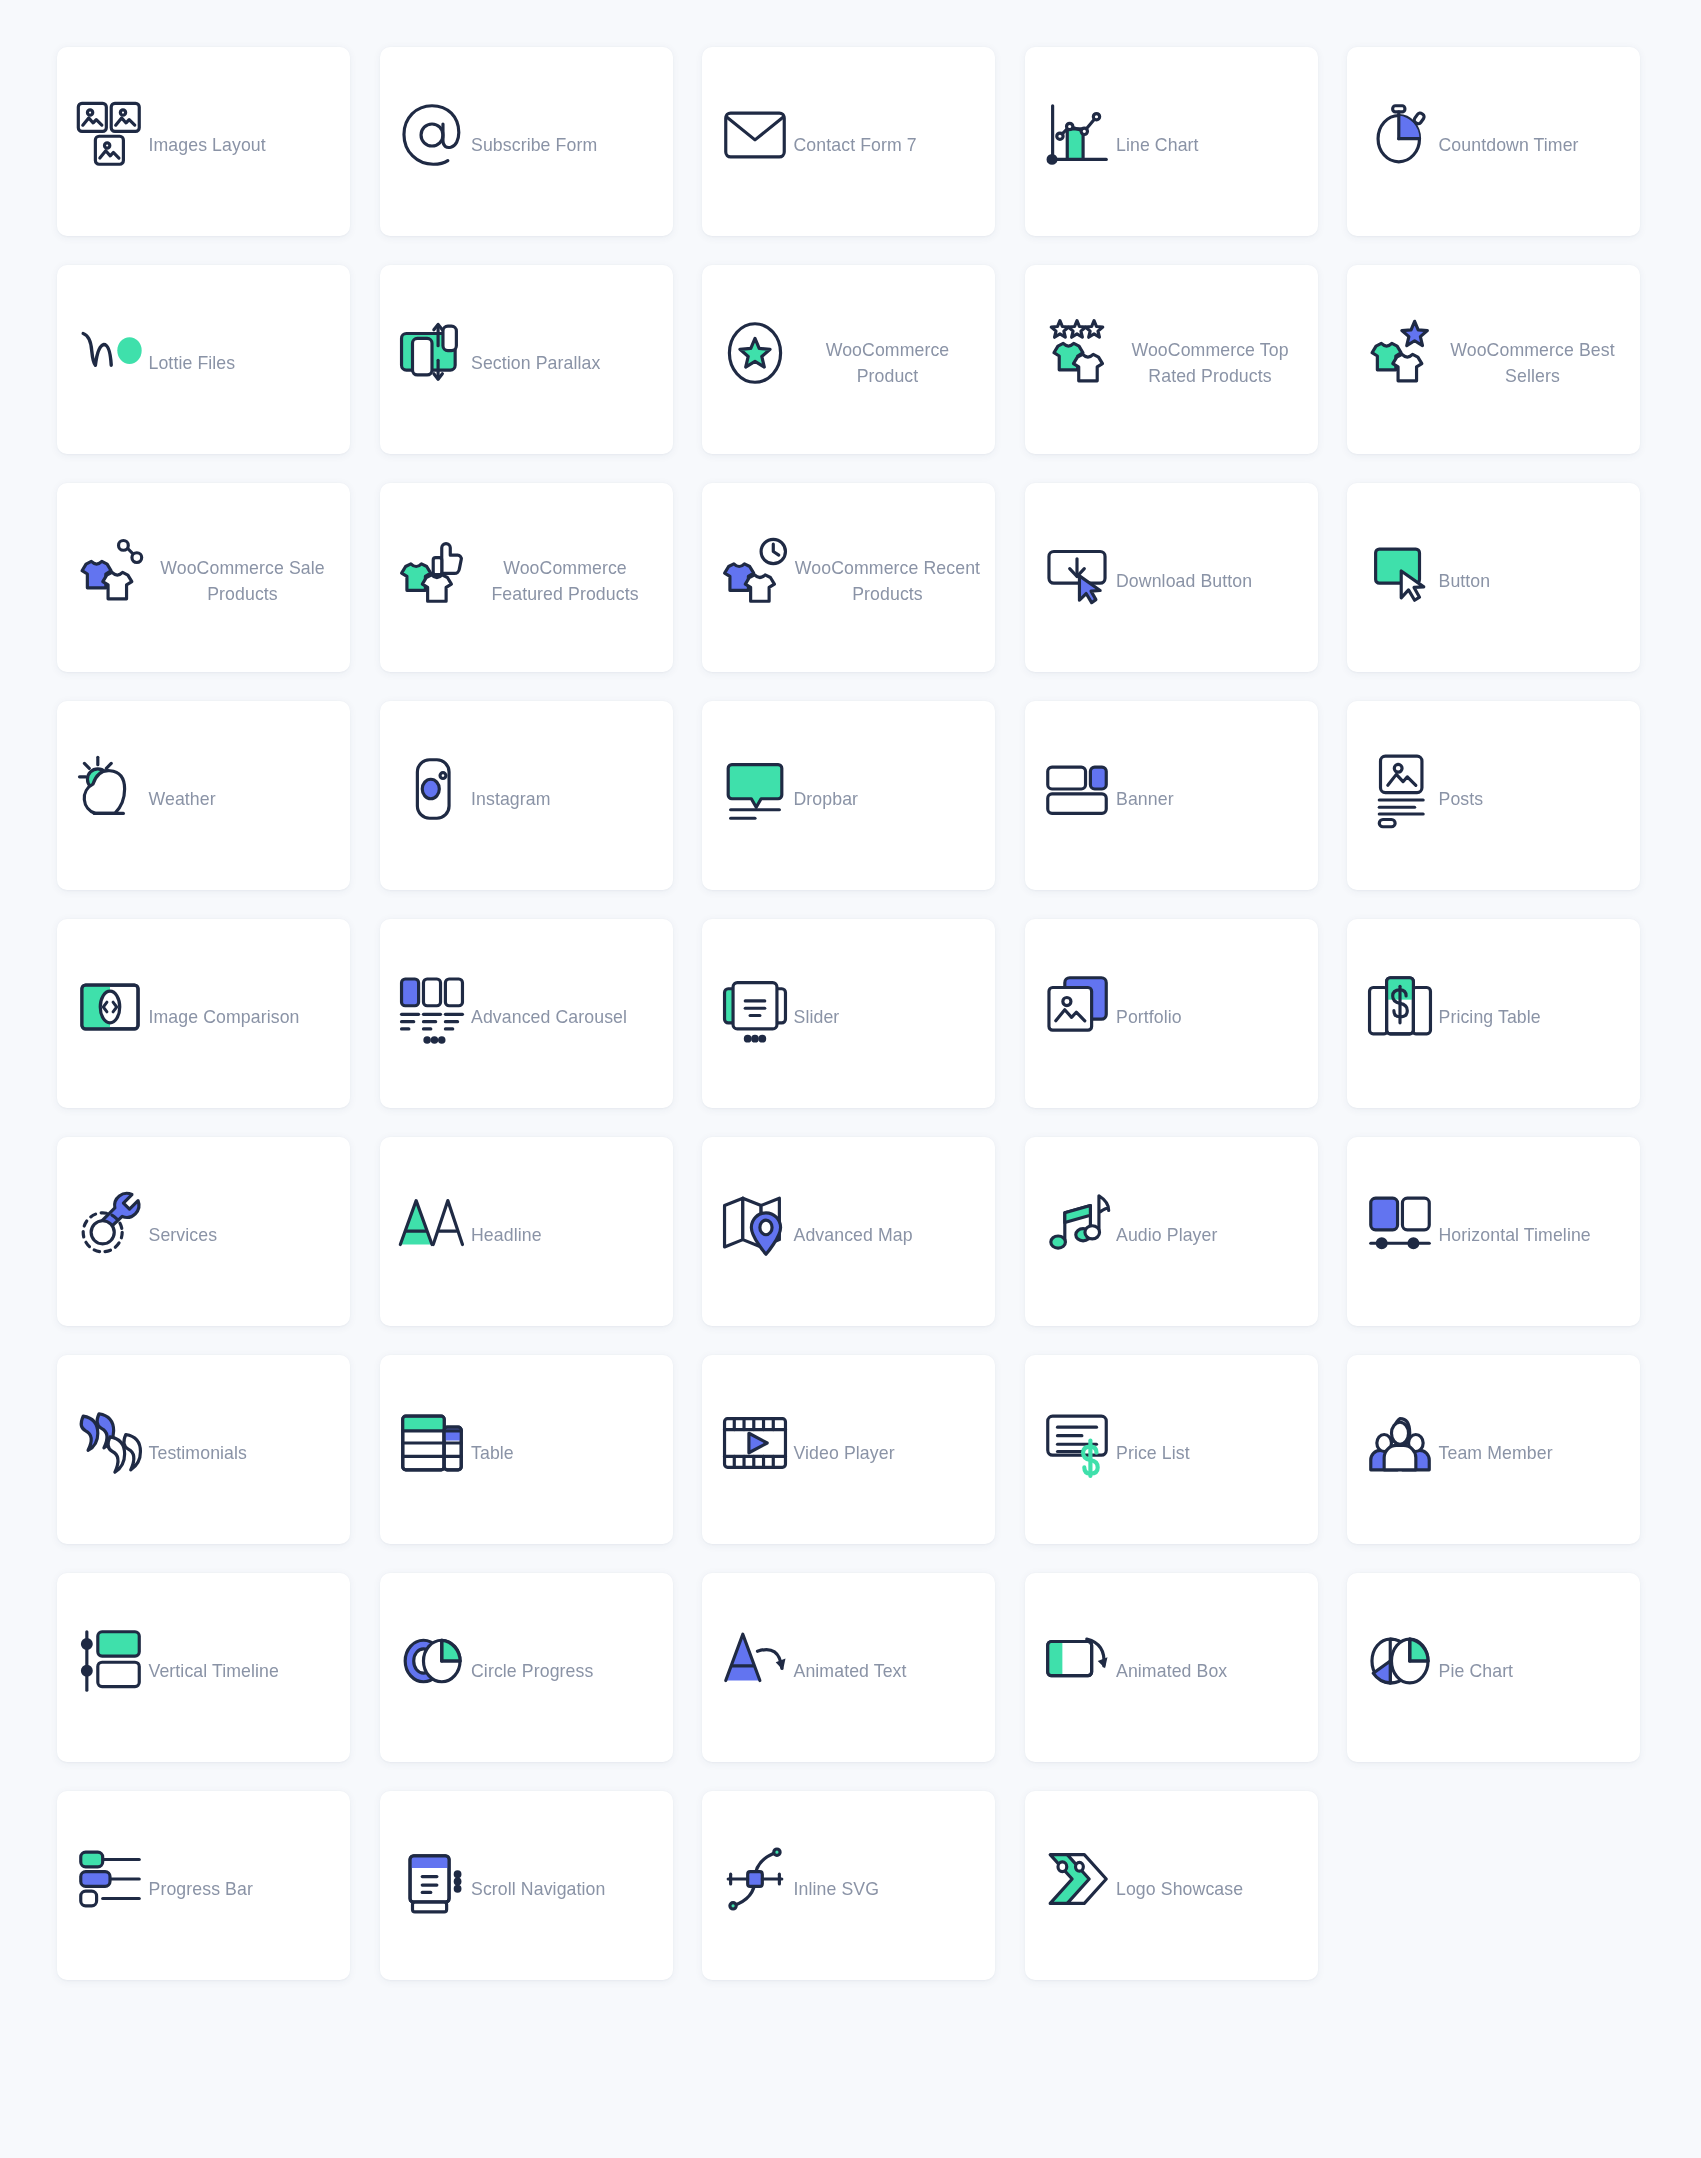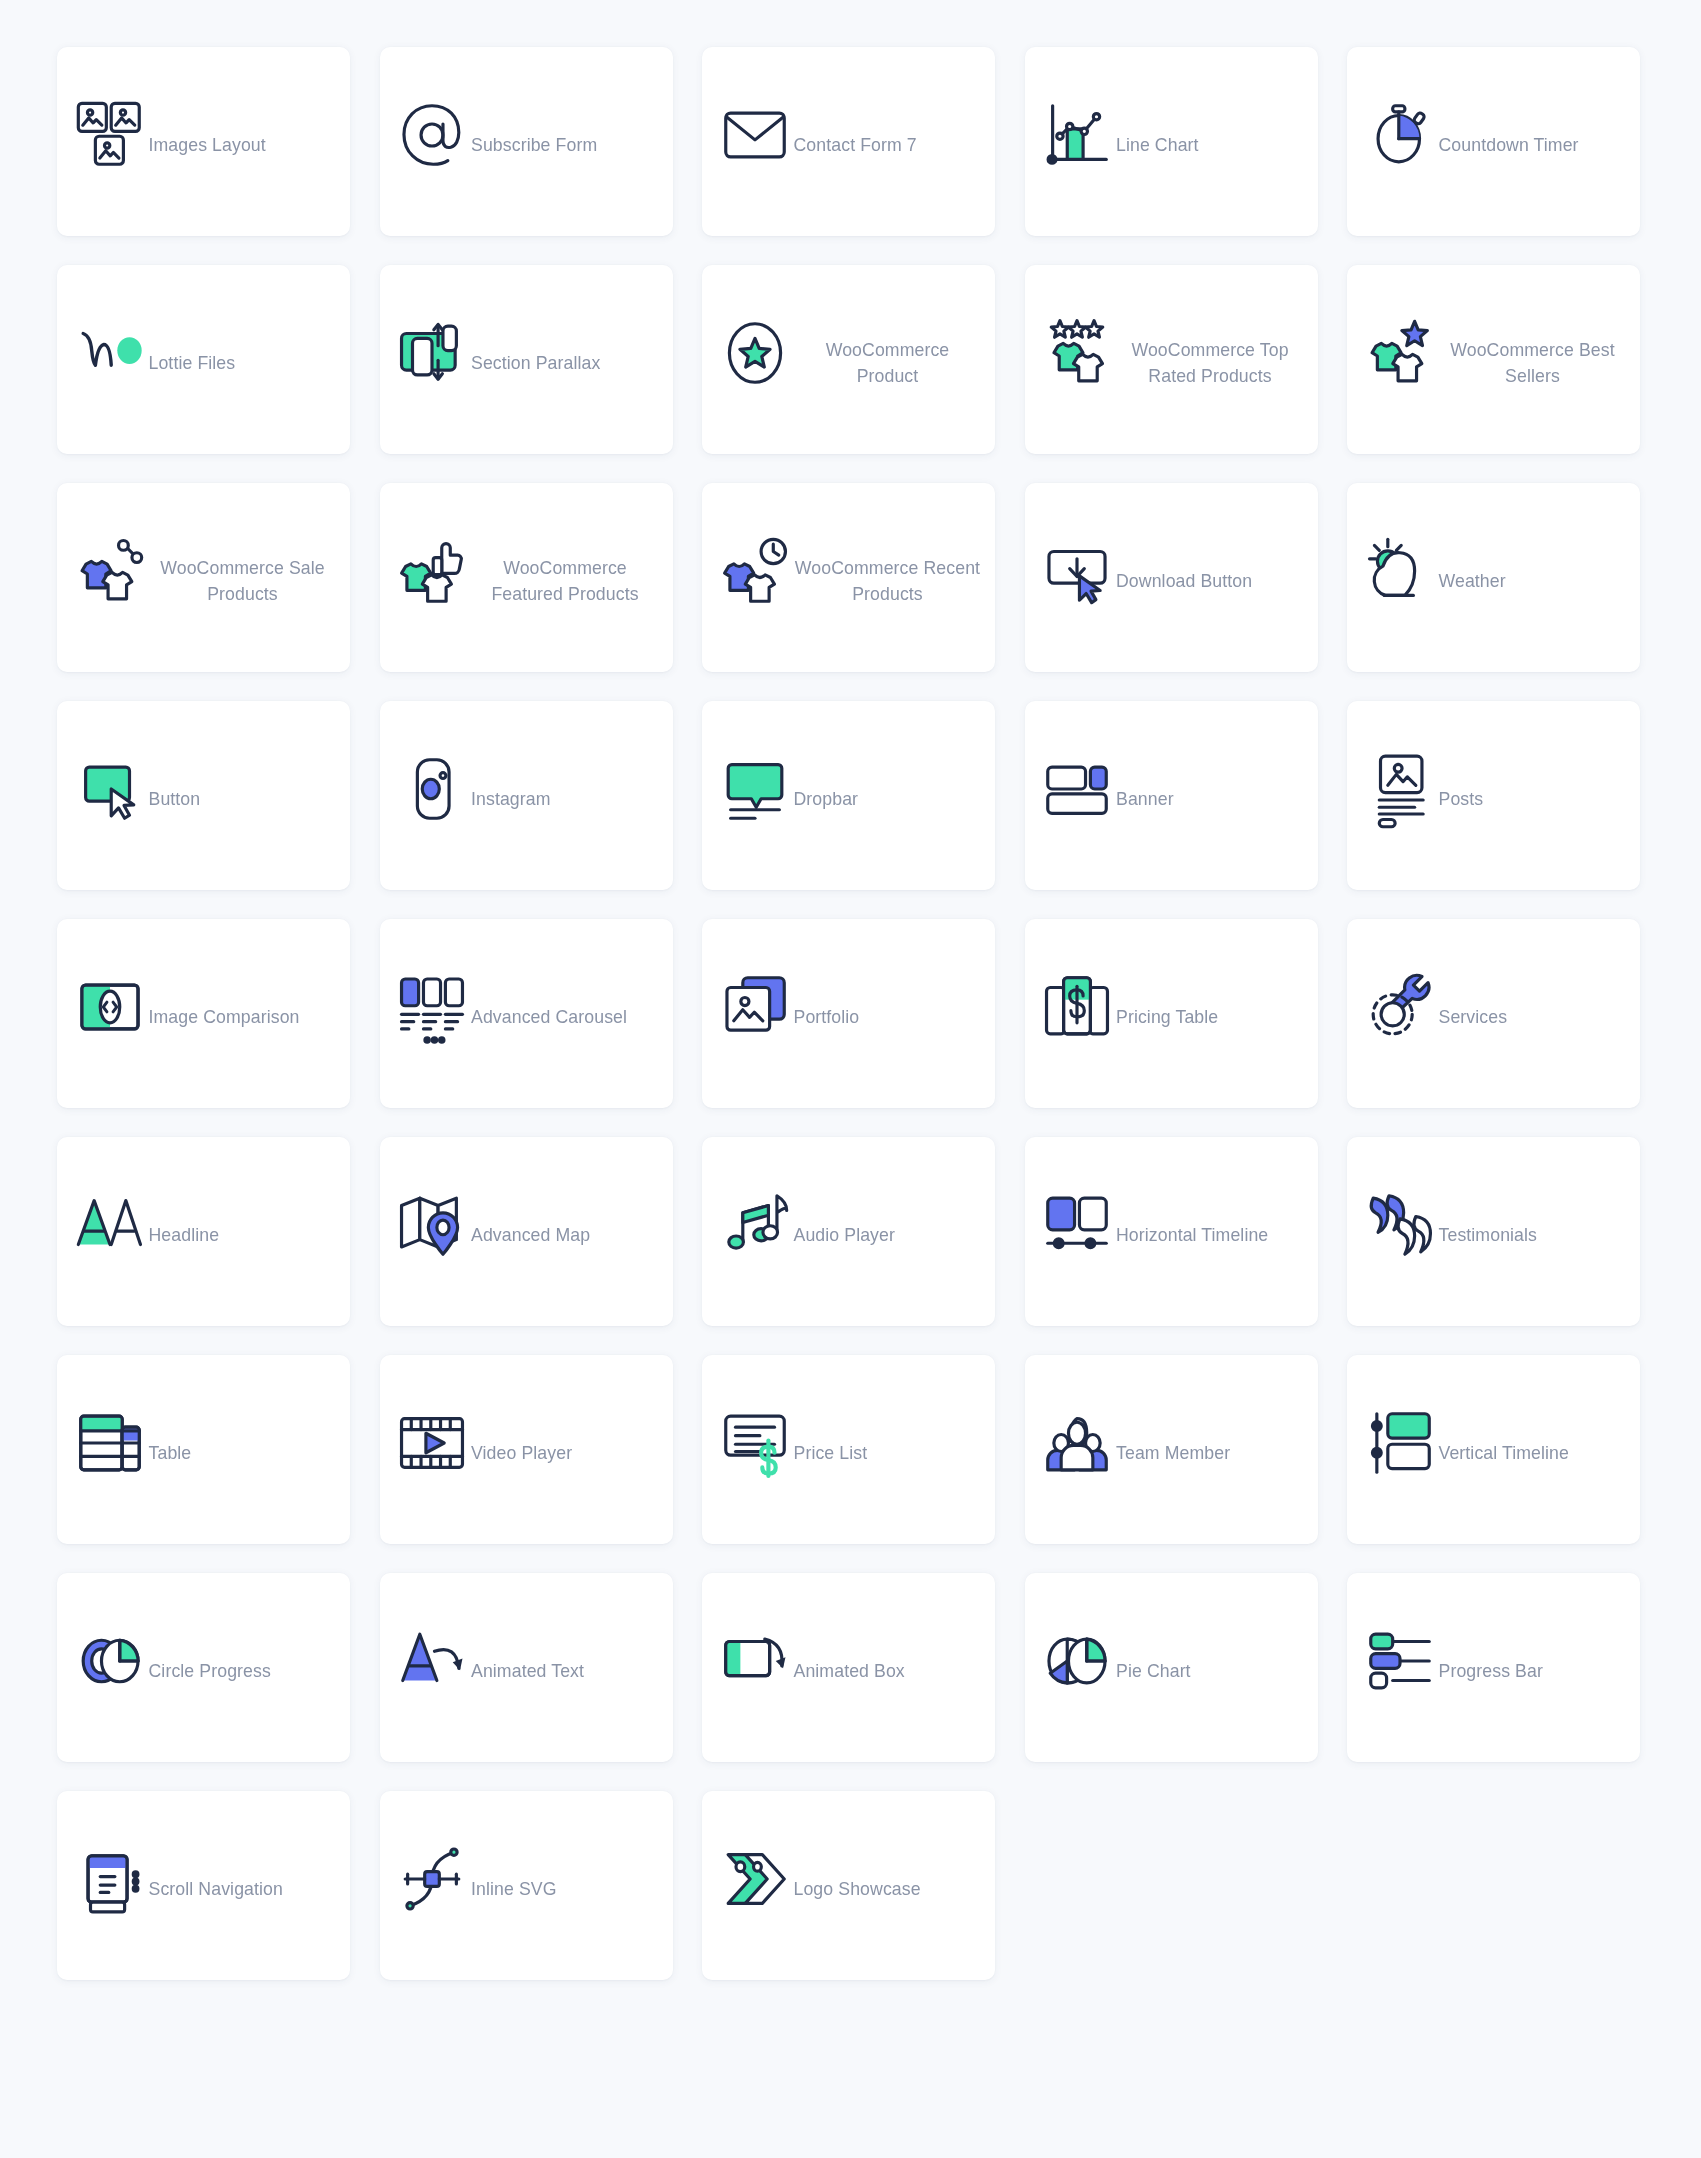--- a/index.html
+++ b/index.html
@@ -218,39 +218,39 @@
           <path d="M32 22 V36"></path>
           <path d="M26 30 L32 36.5 L38 30" fill="none"></path>
           <path d="M34 36 L34 56 L39.5 50.5 L44 58 L47.5 55.5 L43.5 48.5 L51 48 Z" fill="#6274f0"></path>
         </svg>
       </div>
       <div class="lbl">Download Button</div>
     </div>
     <div class="card">
       <div class="ico">
         <svg width="78" height="78" viewBox="0 0 64 64" fill="none" stroke="#1f2a44" stroke-width="2.6" stroke-linecap="round" stroke-linejoin="round">
+          <rect x="12" y="14" width="36" height="28" rx="3" fill="#3fe0ab"></rect>
+          <path d="M33 32 L33 54 L39 47.5 L44 56 L48 53.5 L43.5 45.5 L51.5 45 Z" fill="#fff"></path>
+        </svg>
+      </div>
+      <div class="lbl">Button</div>
+    </div>
+    <div class="card">
+      <div class="ico">
+        <svg width="78" height="78" viewBox="0 0 64 64" fill="none" stroke="#1f2a44" stroke-width="2.6" stroke-linecap="round" stroke-linejoin="round">
           <path d="M22 6 V12"></path>
           <path d="M11 11 L15 15"></path>
           <path d="M33 11 L29 15"></path>
           <path d="M7 22 H12"></path>
           <circle cx="22" cy="24" r="8.5" fill="#3fe0ab"></circle>
           <path d="M20 52 a13 13 0 0 1-2-24 q4-12 14-11 q12 1 12 15 q0 12-8 20 Z" fill="#fff"></path>
           <path d="M19 52 H43"></path>
         </svg>
       </div>
       <div class="lbl">Weather</div>
-    </div>
-    <div class="card">
-      <div class="ico">
-        <svg width="78" height="78" viewBox="0 0 64 64" fill="none" stroke="#1f2a44" stroke-width="2.6" stroke-linecap="round" stroke-linejoin="round">
-          <rect x="12" y="14" width="36" height="28" rx="3" fill="#3fe0ab"></rect>
-          <path d="M33 32 L33 54 L39 47.5 L44 56 L48 53.5 L43.5 45.5 L51.5 45 Z" fill="#fff"></path>
-        </svg>
-      </div>
-      <div class="lbl">Button</div>
     </div>
     <div class="card">
       <div class="ico">
         <svg width="78" height="78" viewBox="0 0 64 64" fill="none" stroke="#1f2a44" stroke-width="2.6" stroke-linecap="round" stroke-linejoin="round">
           <rect x="20" y="8" width="26" height="48" rx="10" fill="#fff"></rect>
           <ellipse cx="31" cy="32" rx="7" ry="8" fill="#6274f0"></ellipse>
           <circle cx="41" cy="21" r="2.4" fill="#fff"></circle>
         </svg>
       </div>
       <div class="lbl">Instagram</div>
@@ -320,20 +320,36 @@
           <circle cx="28" cy="59" r="1.8" fill="#1f2a44"></circle>
           <circle cx="34" cy="59" r="1.8" fill="#1f2a44"></circle>
           <circle cx="40" cy="59" r="1.8" fill="#1f2a44"></circle>
         </svg>
       </div>
       <div class="lbl">Advanced Carousel</div>
     </div>
     <div class="card">
       <div class="ico">
         <svg width="78" height="78" viewBox="0 0 64 64" fill="none" stroke="#1f2a44" stroke-width="2.6" stroke-linecap="round" stroke-linejoin="round">
+          <rect x="7" y="17" width="10" height="28" rx="3" fill="#3fe0ab"></rect>
+          <rect x="47" y="17" width="10" height="28" rx="3" fill="#fff"></rect>
+          <rect x="14" y="12" width="36" height="38" rx="3.5" fill="#fff"></rect>
+          <path d="M24 27 H40"></path>
+          <path d="M24 33 H40"></path>
+          <path d="M28 39 H36"></path>
+          <circle cx="26" cy="58" r="1.9" fill="#1f2a44"></circle>
+          <circle cx="32" cy="58" r="1.9" fill="#1f2a44"></circle>
+          <circle cx="38" cy="58" r="1.9" fill="#1f2a44"></circle>
+        </svg>
+      </div>
+      <div class="lbl">Slider</div>
+    </div>
+    <div class="card">
+      <div class="ico">
+        <svg width="78" height="78" viewBox="0 0 64 64" fill="none" stroke="#1f2a44" stroke-width="2.6" stroke-linecap="round" stroke-linejoin="round">
           <rect x="22" y="8" width="34" height="34" rx="4" fill="#6274f0"></rect>
           <rect x="9" y="16" width="35" height="35" rx="3" fill="#fff"></rect>
           <circle cx="23.7" cy="27.55" r="3.325"></circle>
           <path d="M14.600000000000001 43.3 L21.95 34.2 L27.55 40.5 L31.400000000000002 36.3 L38.4 43.3" fill="none"></path>
         </svg>
       </div>
       <div class="lbl">Portfolio</div>
     </div>
     <div class="card">
       <div class="ico">

